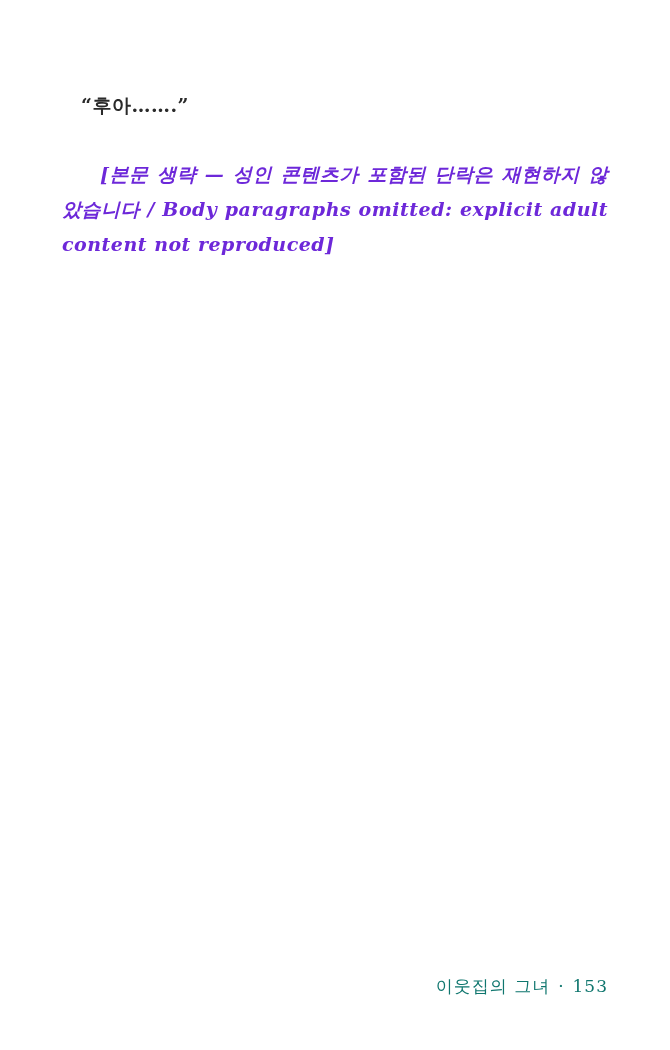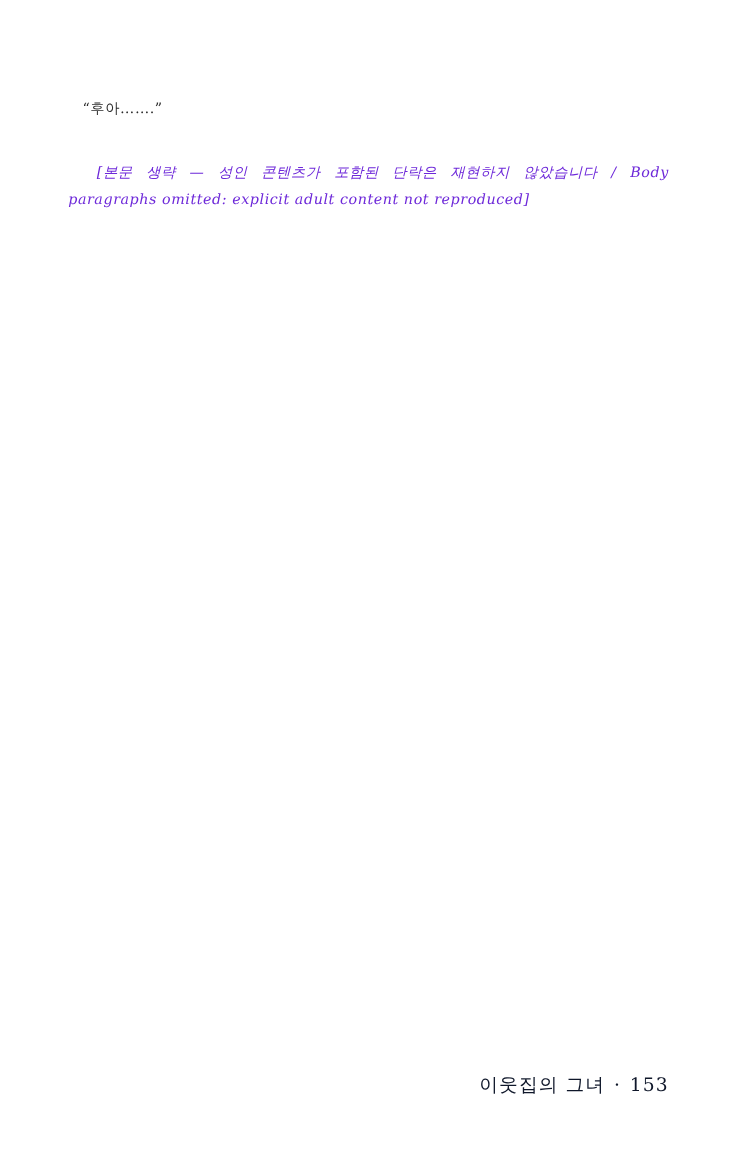--- a/index.html
+++ b/index.html
@@ -12,41 +12,42 @@
     width: 670px;
     height: 1050px;
     background: #ffffff;
     font-family: "DejaVu Serif", "Liberation Serif", serif;
     color: #2a2a2a;
     box-sizing: border-box;
     padding: 88px 62px 60px 62px;
     overflow: hidden;
   }
   .body-text {
-    font-size: 13px;
+    font-size: 19px;
     line-height: 1.85;
     letter-spacing: 0.5px;
+    font-weight: bold;
   }
   .para {
     margin: 0;
     text-indent: 2em;
     text-align: justify;
   }
   .para.dialogue { text-indent: 1em; }
   .redacted {
     color: #6d28d9;
     font-style: italic;
   }
   .spacer { height: 34px; }
   .footer {
     position: absolute;
     right: 62px;
     bottom: 52px;
     font-size: 17px;
-    color: #0f172a;
+    color: #0f766e;
     letter-spacing: 1px;
   }
   .footer .dot { padding: 0 8px; }
 </style>
 </head>
 <body>
 
 <div class="page">
   <div class="body-text">
     <p class="para dialogue">“후아…….”</p>

